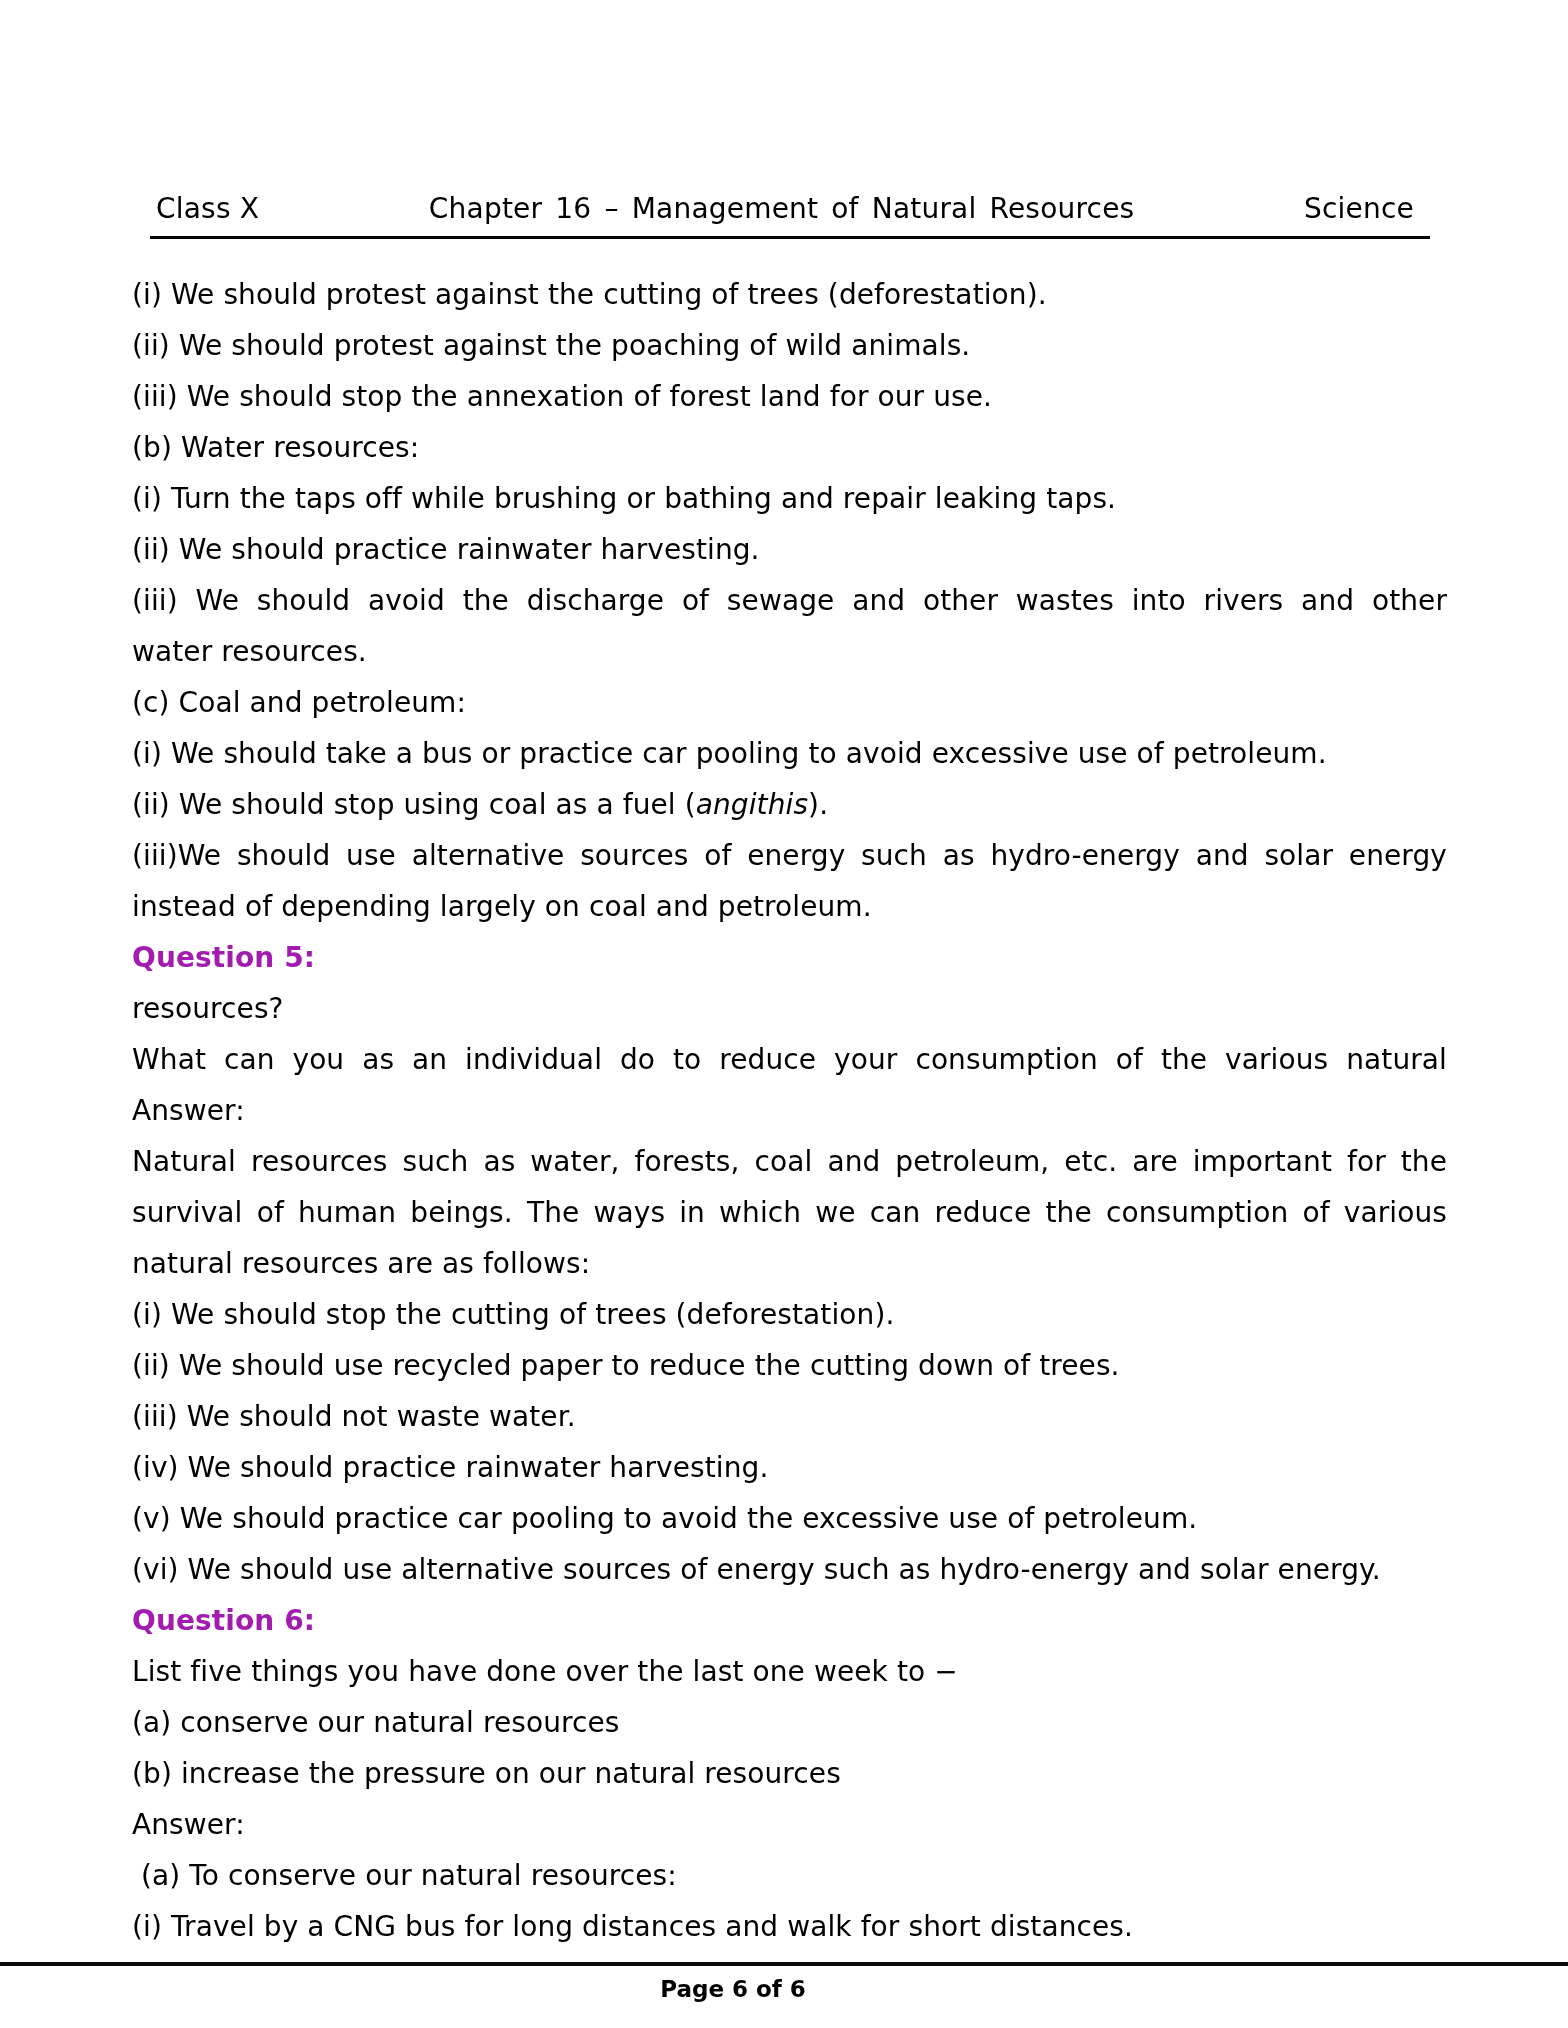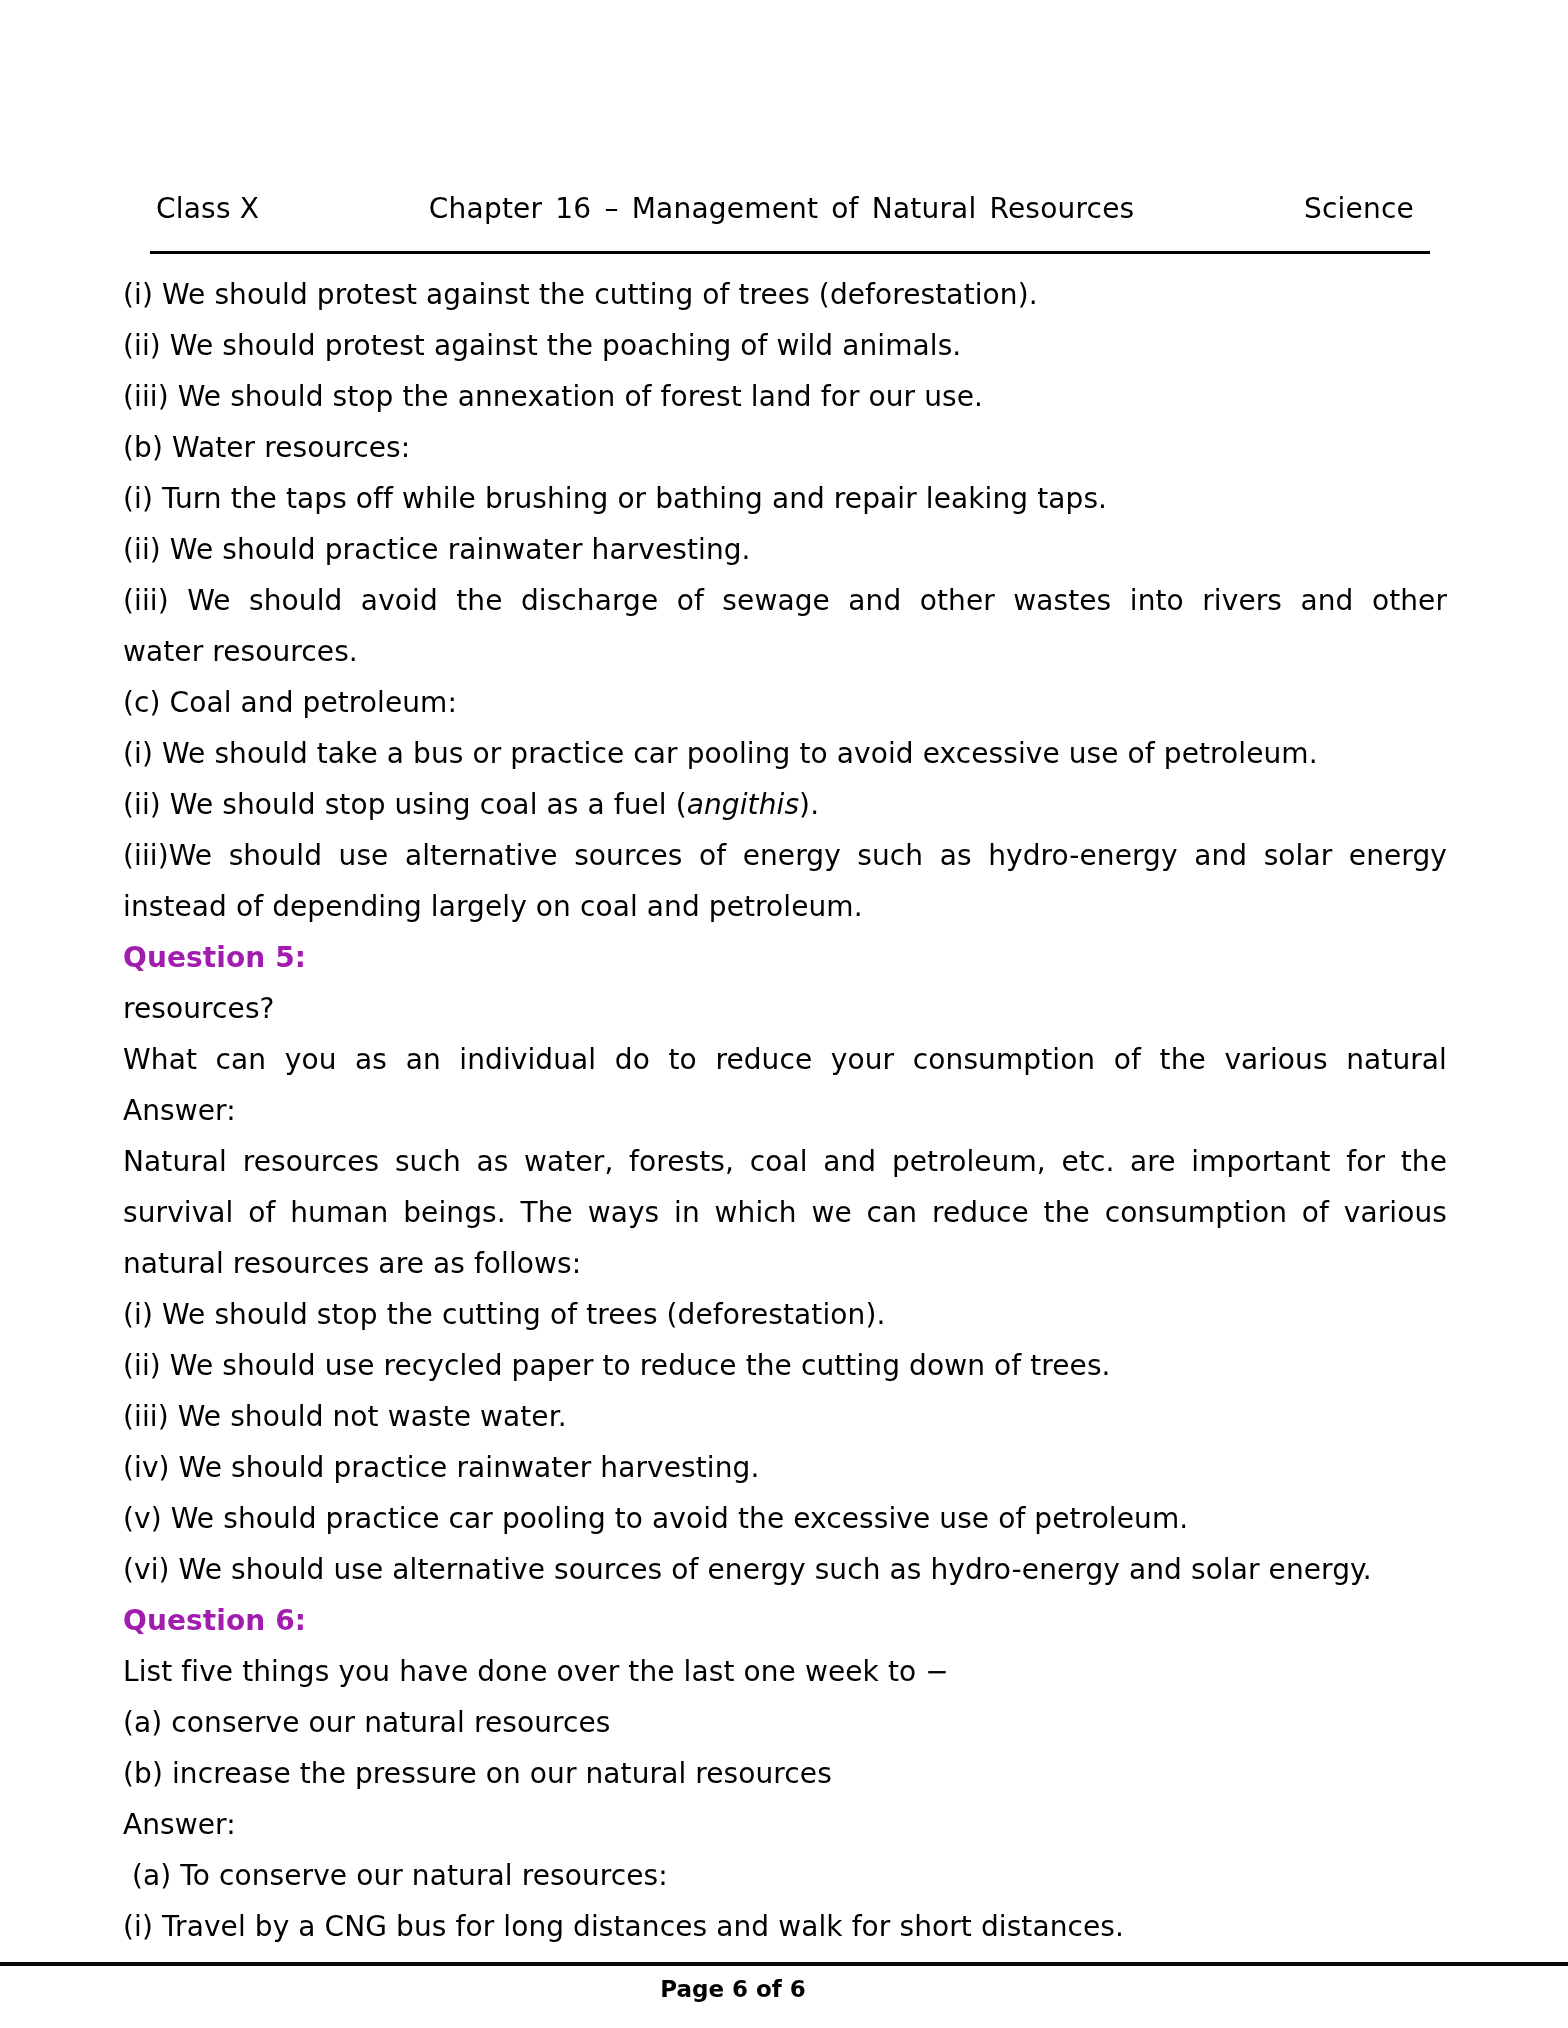--- a/index.html
+++ b/index.html
@@ -15,40 +15,41 @@
 
   
   .header {
     position: absolute;
     left: 150px; top: 192px;
     width: 1280px;
     box-sizing: border-box;
     display: flex;
     align-items: flex-end;
     border-bottom: 3px solid #000000;
-    padding: 0 16px 26px 6px;
+    padding: 0 16px 11px 6px;
     font-size: 28px;
     letter-spacing: 0.2px;
   }
   .header .h-left  { white-space: nowrap; }
   .header .h-center { flex: 1; text-align: center; word-spacing: 4px; white-space: nowrap; }
   .header .h-right { white-space: nowrap; }
 
   
   .doc-body {
     position: absolute;
     left: 123px; top: 269px;
     width: 1324px;
     font-size: 28px;
   }
   .line {
     height: 51px;
     line-height: 51px;
     white-space: nowrap;
     letter-spacing: 0.1px;
+    margin-left: 9px;
   }
   .line.justify {
     white-space: normal;
     text-align: justify;
     text-align-last: justify;
   }
   .line.question {
     font-weight: bold;
     color: #a21caf;
   }

